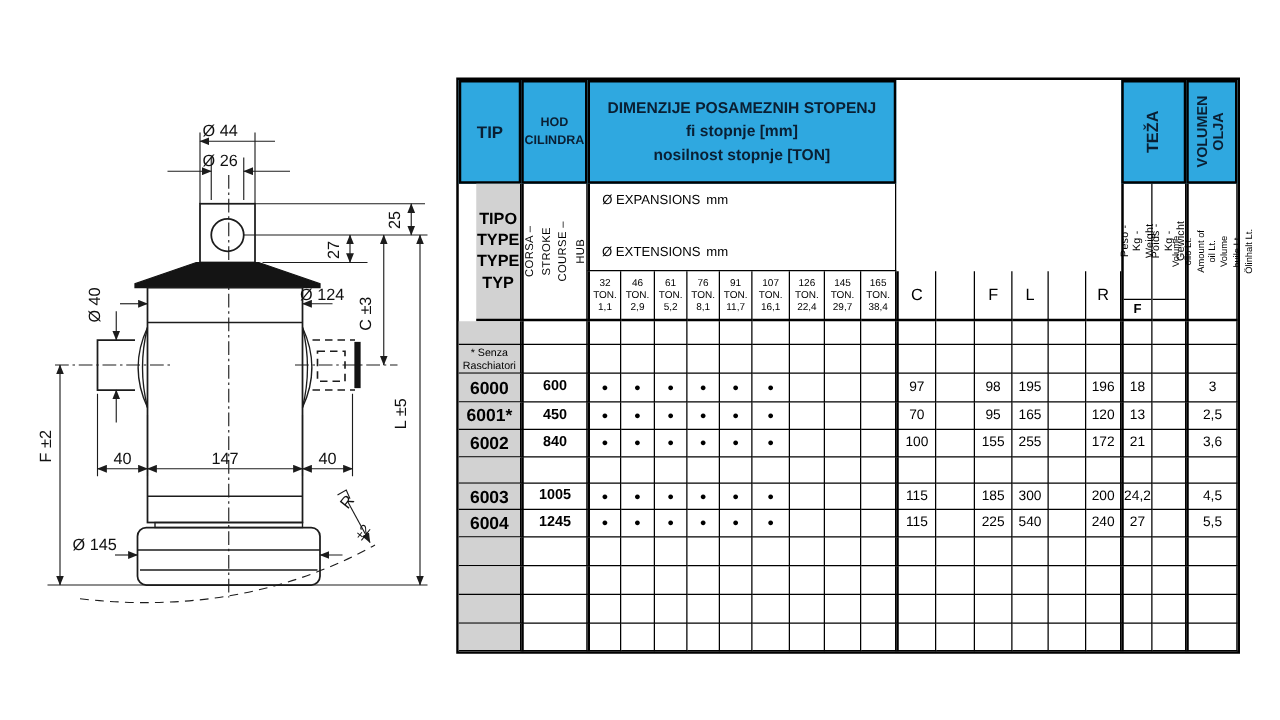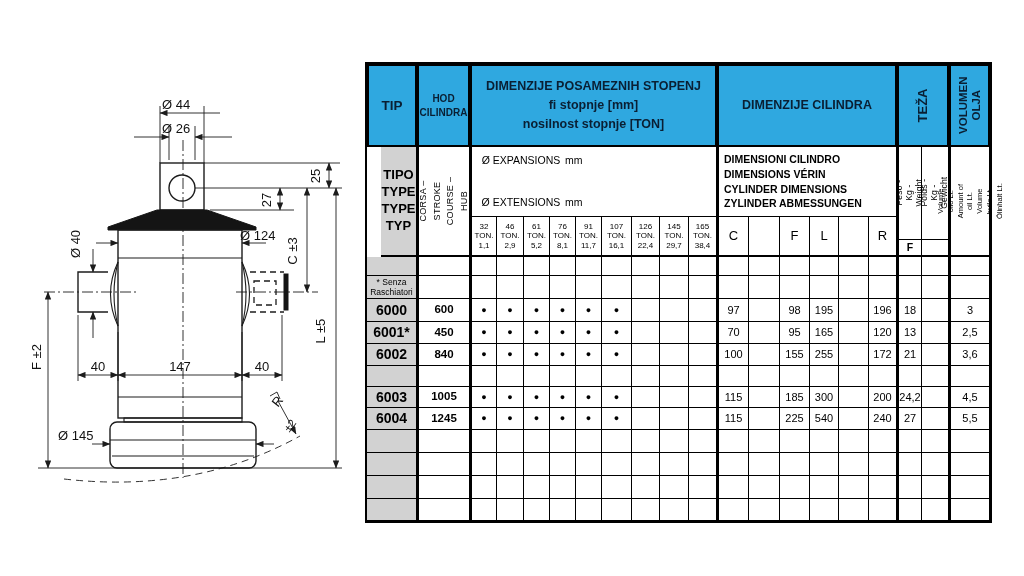--- a/index.html
+++ b/index.html
@@ -163,21 +163,20 @@
 </div>
 
 <div id="spec-table">
 
   <div class="c blue hdr-tip" style="grid-column:1/2;grid-row:1;">TIP</div>
   <div class="c blue hdr-hod pre" style="grid-column:2/3;grid-row:1;">HOD
 CILINDRA</div>
   <div class="c blue hdr-stages pre" style="grid-column:3/12;grid-row:1;">DIMENZIJE POSAMEZNIH STOPENJ
 fi stopnje [mm]
 nosilnost stopnje [TON]</div>
-  <div class="c blue hdr-cyl" style="grid-column:12/18;grid-row:1;">DIMENZIJE CILINDRA</div>
   <div class="c blue" style="grid-column:18/20;grid-row:1;">
     <span class="rot hdr-teza">TEŽA</span>
   </div>
   <div class="c blue" style="grid-column:20/21;grid-row:1;">
     <span class="rot hdr-volb">VOLUMEN
 OLJA</span>
   </div>
 
   <div class="c gray tipo-cell pre hb2" style="grid-column:1;grid-row:2/4;margin-left:14px;">TIPO
 TYPE
@@ -198,24 +197,20 @@
         </div>
         <div class="ln">
           <div class="w">Ø EXTENSIONS</div>
           <div class="u">mm</div>
         </div>
         <div class="ln">
           <div class="w">Ø STUFEN</div>
           <div class="u">mm</div>
         </div>
       </div>
-  <div class="c dimtxt tl2 pre" style="grid-column:12/18;grid-row:2;">DIMENSIONI CILINDRO
-DIMENSIONS VÉRIN
-CYLINDER DIMENSIONS
-ZYLINDER ABMESSUNGEN</div>
   <div class="c wcol tl2 hb2" style="grid-column:18;grid-row:2/4;">
     <div class="rttxt">
           <span class="rot">Peso - Kg - Weight</span>
         </div>
     <div class="fbox">F</div>
   </div>
   <div class="c wcol hb2" style="grid-column:19;grid-row:2/4;">
     <div class="rttxt">
           <span class="rot">Poids - Kg - Gewicht</span>
         </div>

